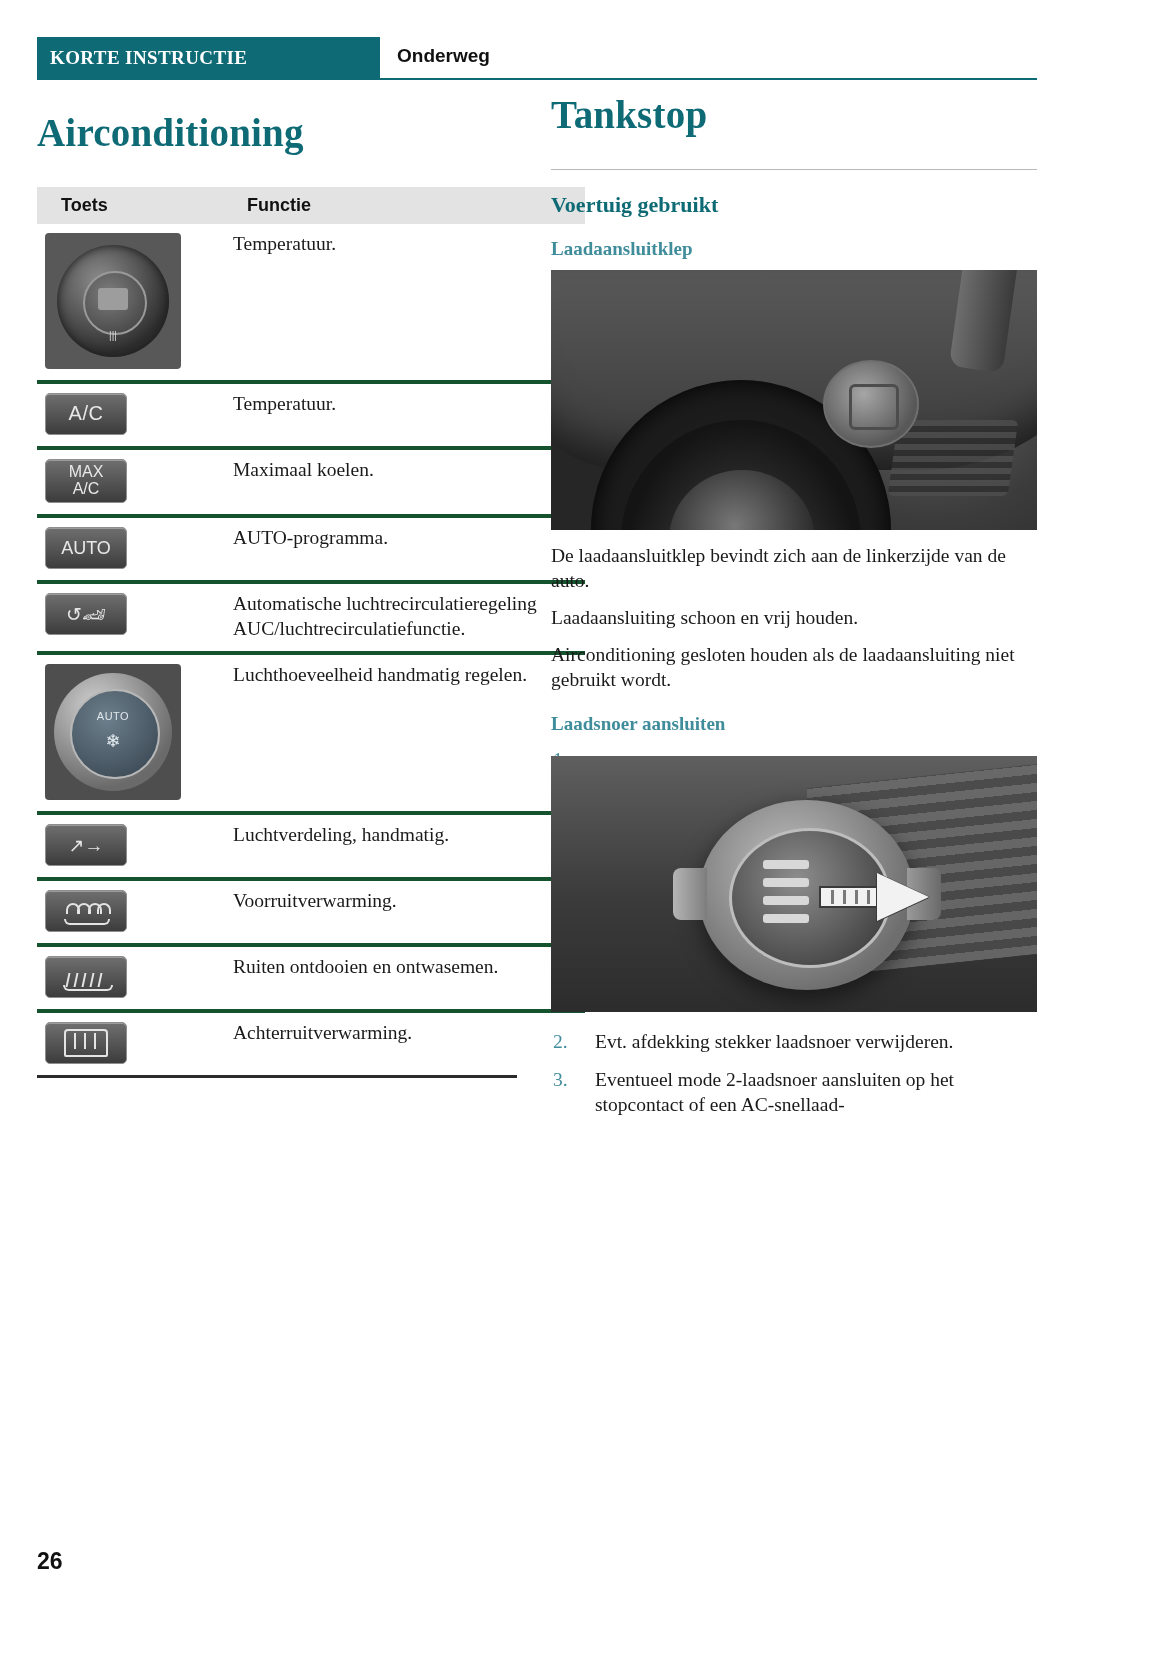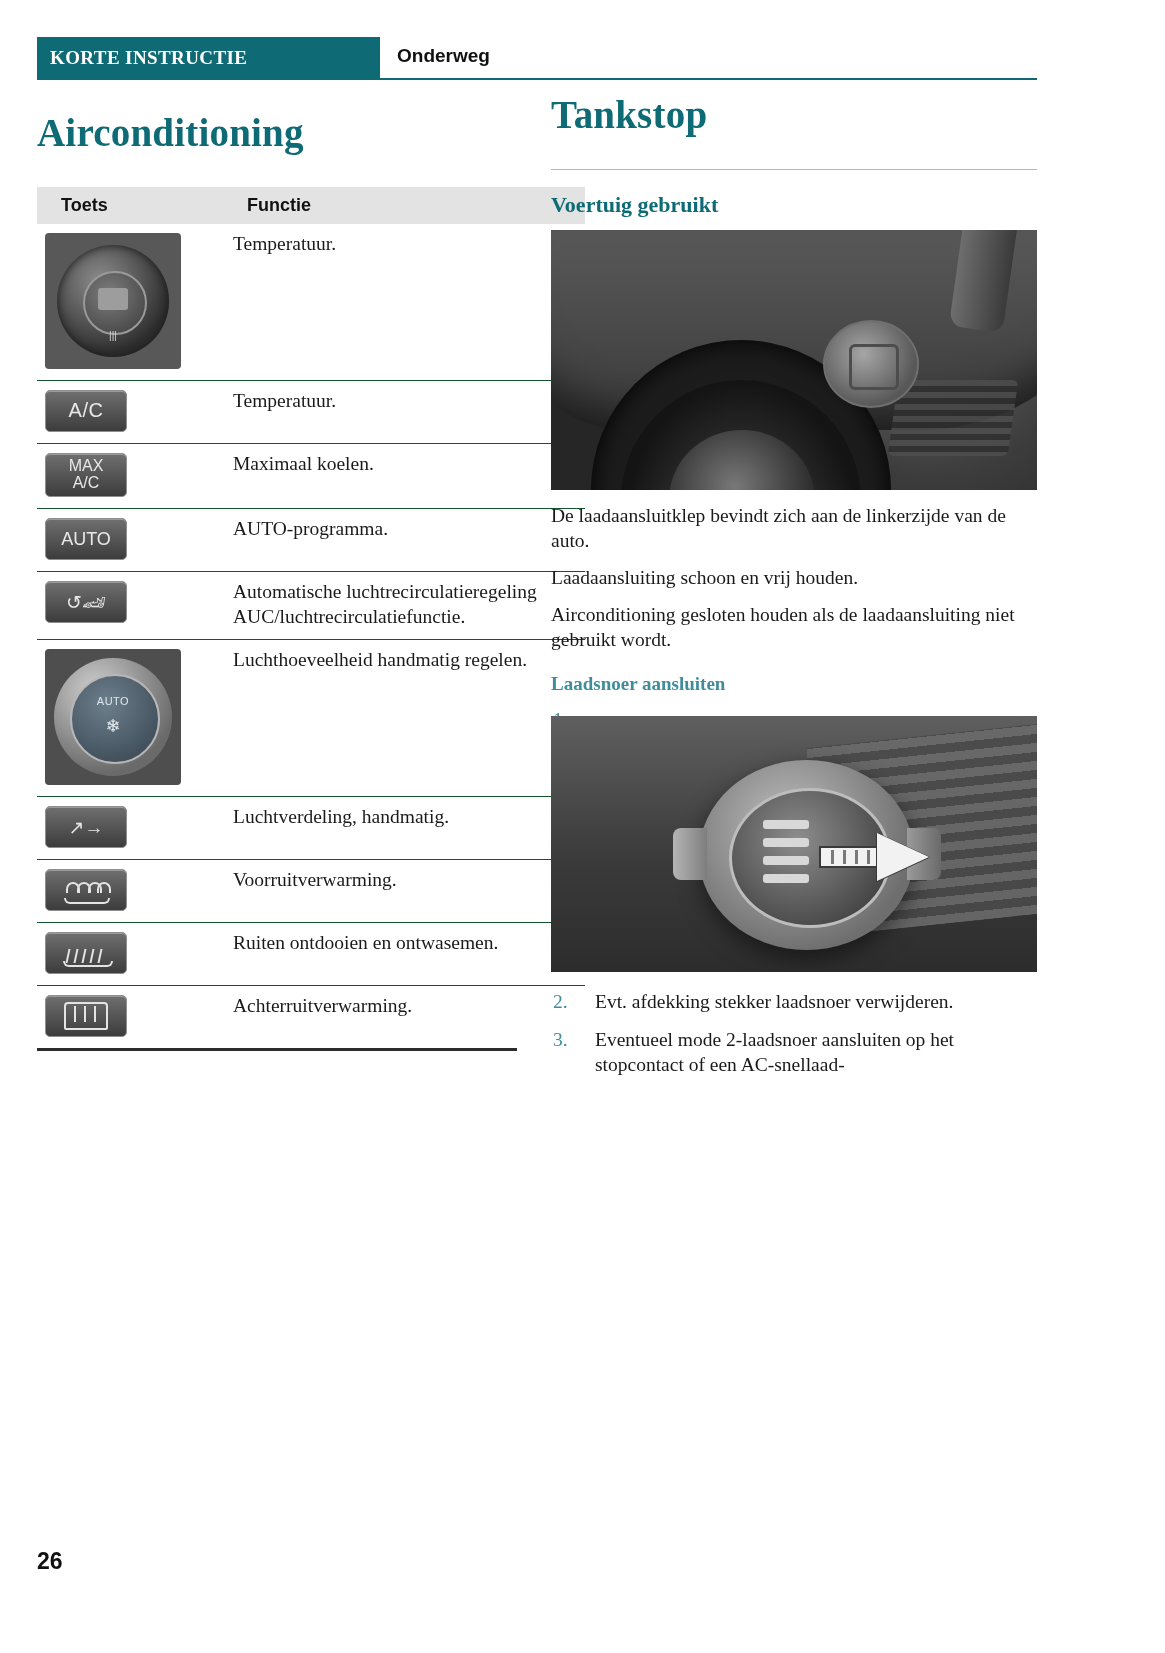--- a/index.html
+++ b/index.html
@@ -125,21 +125,21 @@
     font-family: "Liberation Sans", sans-serif;
     font-weight: bold;
     font-size: 18px;
     text-align: left;
     padding: 8px 10px 8px 24px;
     color: #111;
   }
   table.ac thead th.c1 { width: 152px; }
   table.ac thead th.c2 { width: 328px; }
   table.ac tbody td {
-    border-bottom: 1px solid #14532d;
+    border-bottom: 4px solid #14532d;
     vertical-align: top;
     padding: 8px 10px 10px 10px;
     font-size: 19.5px;
     line-height: 1.26;
   }
   table.ac tbody td.icon-cell {
     padding: 9px 8px 11px 8px;
     width: 152px;
   }
   table.ac tbody tr:last-child td {
@@ -657,20 +657,21 @@
     </table>
     <div class="table-bottom-rule"></div>
   </div>
 
   <div class="col-right">
     <h1 class="section">Tankstop</h1>
     <div class="rule-teal"></div>
 
     <h2 class="sub">Voertuig gebruikt</h2>
 
+    <h3 class="sub2">Laadaansluitklep</h3>
 
     <div class="photo photo1">
       <div class="p1-bg"></div>
       <div class="p1-body"></div>
       <div class="p1-arch"></div>
       <div class="p1-tire"></div>
       <div class="p1-rim"></div>
       <div class="p1-post"></div>
       <div class="p1-vents"></div>
       <div class="p1-flap"></div>

